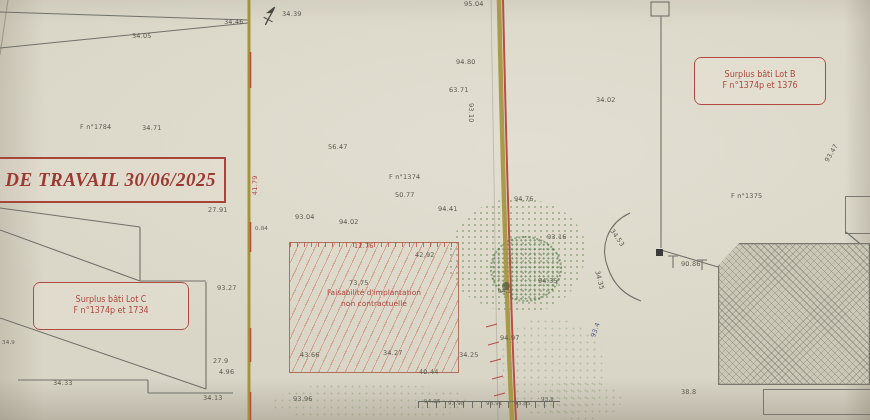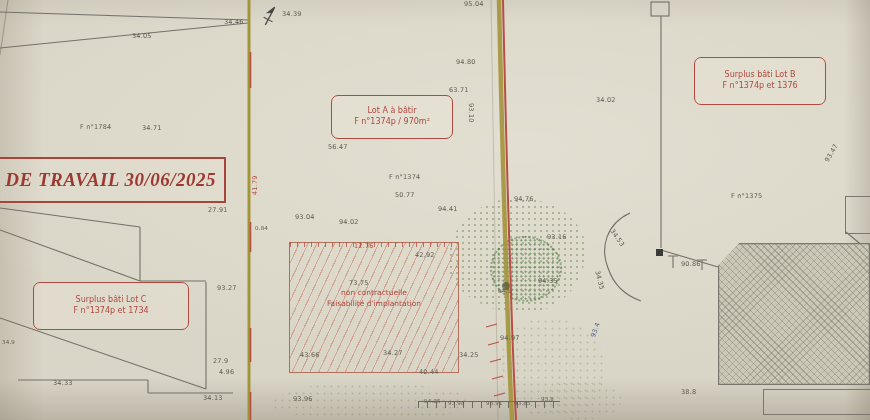--- a/index.html
+++ b/index.html
@@ -121,39 +121,35 @@
     <g transform="translate(262,6) rotate(28 8 10)" stroke="#4a4844" stroke-width="1.3" fill="#4a4844">
       <line x1="8" y1="20" x2="8" y2="2"></line>
       <polygon points="8,0 4.5,8 8,6"></polygon>
       <line x1="3" y1="14" x2="13" y2="14" stroke-width="1"></line>
     </g>
   </svg>
 
   <div class="hatch">
     <div class="ticks"></div>
     <div class="caption">
+      <div>Faisabilité d'implantation</div>
       <div>non contractuelle</div>
-      <div>Faisabilité d'implantation</div>
     </div>
   </div>
 
   <div class="graybldg"></div>
   <div class="outline" style="left:763px;top:389px;width:106px;height:24px;"></div>
   <div class="outline" style="left:845px;top:196px;width:24px;height:36px;"></div>
 
   <div class="fence"></div>
 
   <div class="title-box">
     <span>DE TRAVAIL 30/06/2025</span>
   </div>
 
-  <div class="redbox" style="left:331px;top:95px;width:112px;height:38px;">
-    <div>Lot A à bâtir</div>
-    <div>F n°1374p / 970m²</div>
-  </div>
   <div class="redbox" style="left:694px;top:57px;width:122px;height:42px;justify-content:center;">
     <div>Surplus bâti Lot B</div>
     <div>F n°1374p et 1376</div>
   </div>
   <div class="redbox" style="left:33px;top:282px;width:146px;height:42px;">
     <div>Surplus bâti Lot C</div>
     <div>F n°1374p et 1734</div>
   </div>
 
   <span class="lbl" style="left:132px;top:33px">34.05</span>

